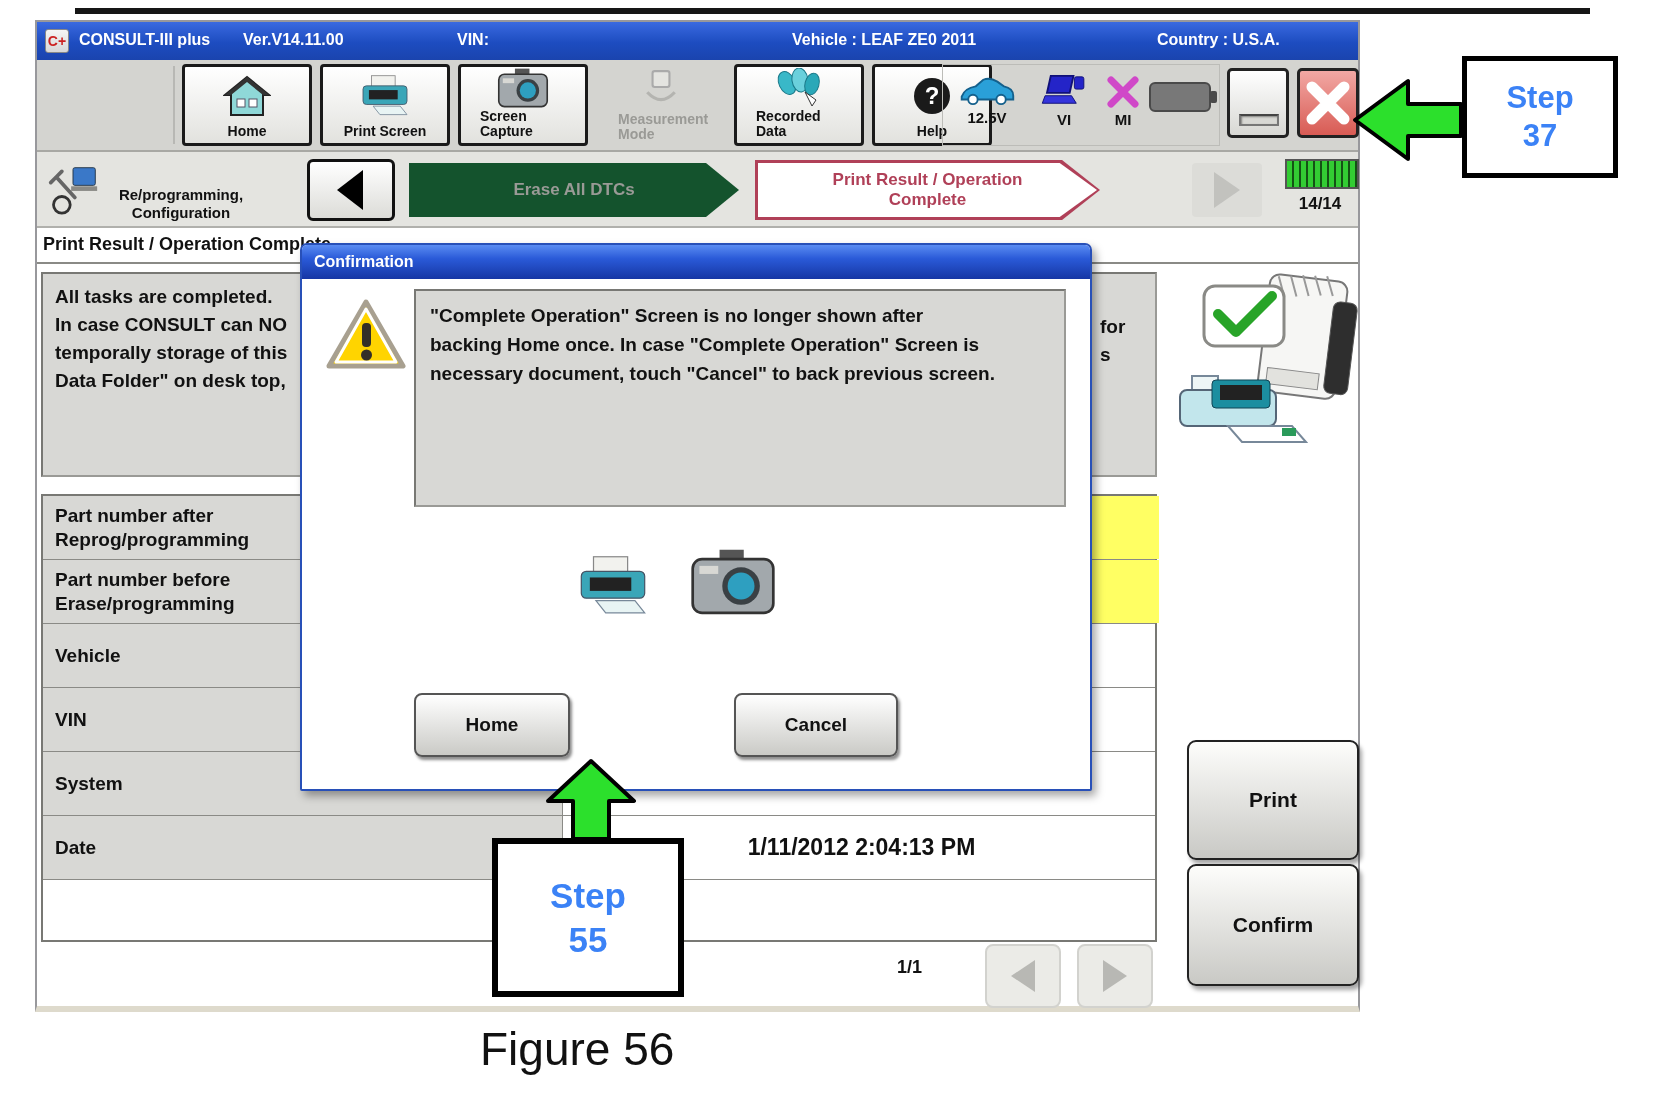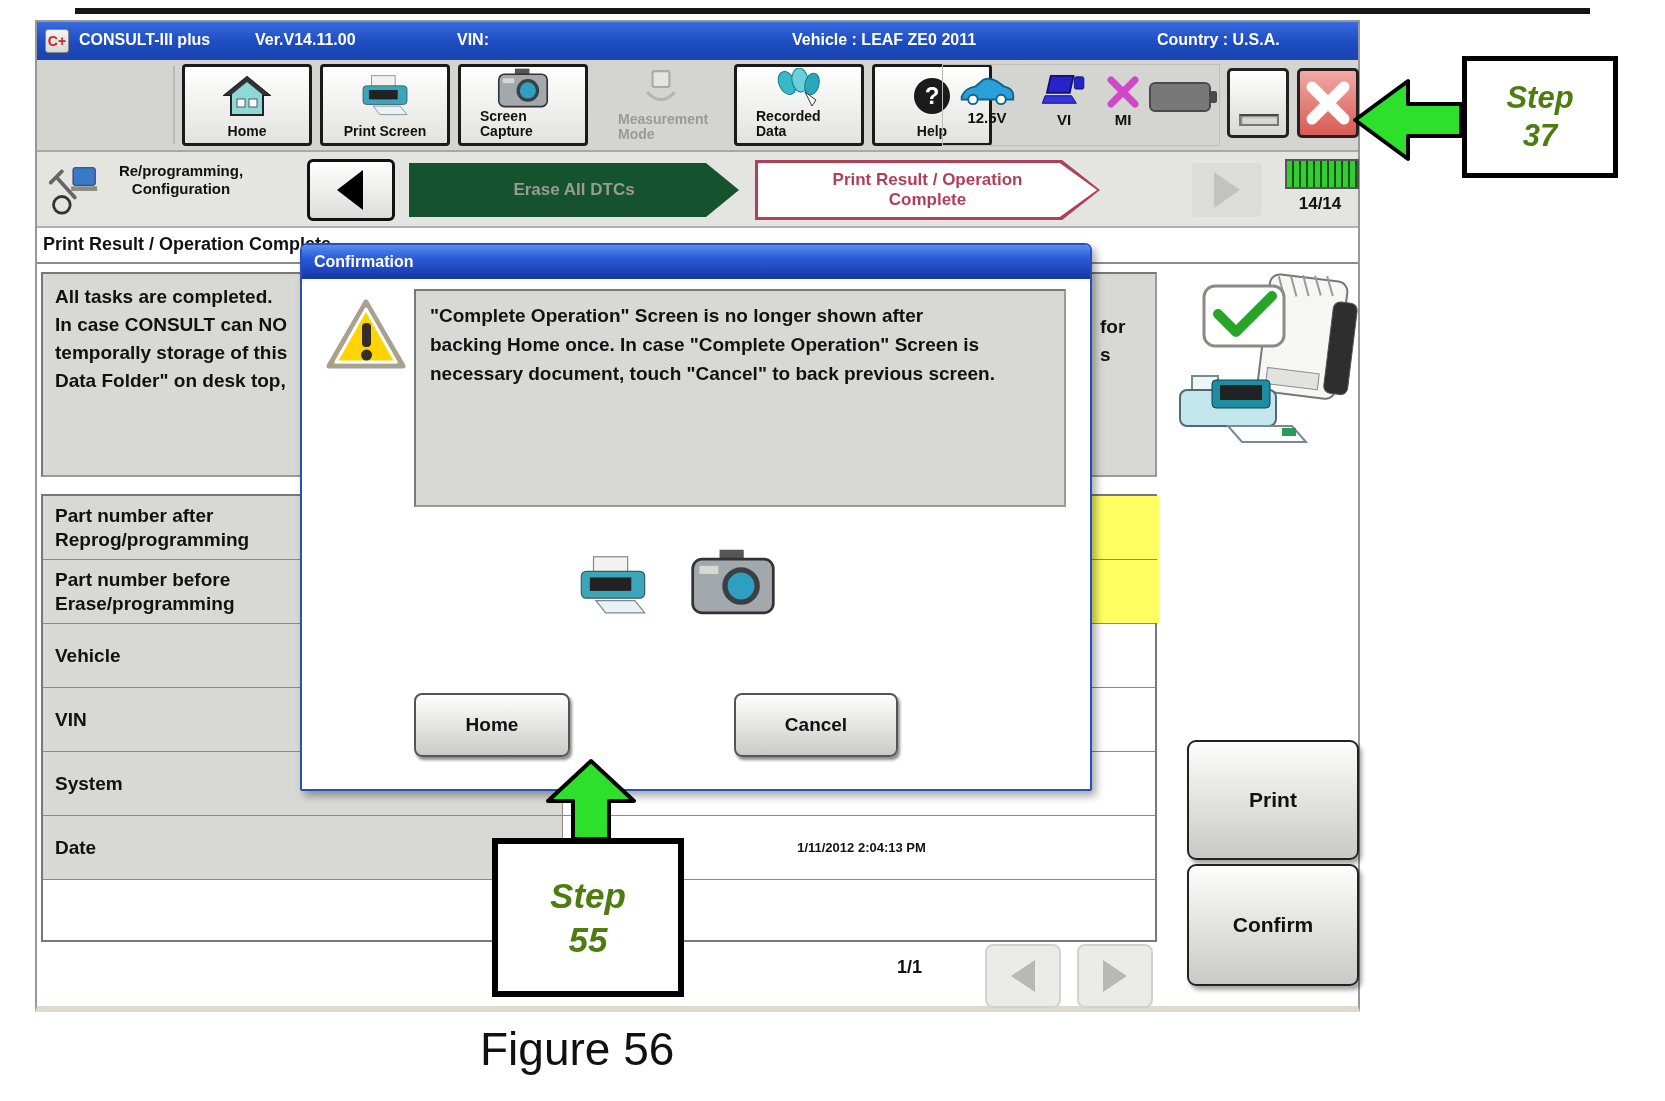--- a/index.html
+++ b/index.html
@@ -26,21 +26,21 @@
   .vdiv { position:absolute; top:6px; width:2px; height:78px; background:#b8b8b4; }
   .statpanel { position:absolute; left:905px; top:4px; width:278px; height:82px; border:1px solid #bcbcb8; }
   .stat { position:absolute; display:flex; flex-direction:column; align-items:center; }
   .stat .slbl { font-size:15px; font-weight:bold; color:#111; margin-top:3px; }
   .winbtn { position:absolute; top:8px; width:62px; height:70px; border:3px solid #222; border-radius:5px; background:linear-gradient(180deg,#fff,#d8d8d4); }
   .minbar { position:absolute; left:9px; bottom:9px; width:40px; height:12px; background:#d8d8d4; border:2px solid #777; border-top-color:#444; box-shadow:inset 1px 1px 2px rgba(0,0,0,.4); }
   .closebtn { background:linear-gradient(180deg,#f2a8a4,#d85b54); }
 
   
   .crumbbar { left:0; top:130px; width:100%; height:76px; background:#e4e4e0; border-bottom:2px solid #b0b0ac; }
-  .modelbl { position:absolute; left:64px; top:10px; width:160px; font-size:15px; font-weight:bold; color:#111; text-align:center; line-height:18px; }
+  .modelbl { position:absolute; left:64px; top:34px; width:160px; font-size:15px; font-weight:bold; color:#111; text-align:center; line-height:18px; }
   .navbtn { position:absolute; top:7px; width:88px; height:62px; background:linear-gradient(180deg,#fff,#dcdcd8); border:3px solid #111; border-radius:6px; display:flex; align-items:center; justify-content:center; }
   .chev { position:absolute; display:flex; align-items:center; justify-content:center; }
   .chev-prev { left:372px; top:11px; width:330px; height:54px; background:#14532d; clip-path:polygon(0 0,90% 0,100% 50%,90% 100%,0 100%); color:#9a9a96; font-weight:bold; font-size:17px; }
   .chev-cur-o { left:718px; top:8px; width:345px; height:60px; background:#b04058; clip-path:polygon(0 0,89% 0,100% 50%,89% 100%,0 100%); }
   .chev-cur-i { left:721px; top:11px; width:339px; height:54px; background:#fff; clip-path:polygon(0 0,89% 0,100% 50%,89% 100%,0 100%); display:flex; align-items:center; justify-content:center; }
   .chev-cur-i span { width:230px; text-align:center; color:#b04058; font-weight:bold; font-size:17px; line-height:20px; }
   .nextbox { position:absolute; left:1155px; top:11px; width:70px; height:54px; background:#dcdcd8; border-radius:4px; display:flex; align-items:center; justify-content:center; }
   .progress { position:absolute; left:1248px; top:7px; width:74px; height:30px; background:#1c1c1c; border:2px solid #555; background-image:repeating-linear-gradient(90deg,#33cc33 0 5px,#145214 5px 7px); }
   .progtxt { position:absolute; left:1244px; top:42px; width:78px; text-align:center; font-size:17px; font-weight:bold; color:#111; }
 
@@ -52,55 +52,55 @@
   .infobox { left:4px; top:250px; width:1116px; height:205px; background:#d8d8d5; border:2px solid #9a9a96; border-top-color:#787874; border-left-color:#787874; padding:9px 12px; }
   .infobox div { font-size:19px; font-weight:bold; color:#111; line-height:28px; white-space:nowrap; overflow:hidden; }
   .frag { font-size:19px; font-weight:bold; color:#111; }
 
   
   .rtable { left:4px; top:472px; width:1116px; border:2px solid #787874; background:#fff; }
   .trow { position:relative; height:64px; border-bottom:1px solid #8a8a86; }
   .trow:last-child { border-bottom:none; }
   .cl { position:absolute; left:0; top:0; width:520px; height:100%; background:#d8d8d5; border-right:1px solid #8a8a86; display:flex; align-items:center; padding-left:12px; }
   .cl span { font-size:19px; font-weight:bold; color:#111; line-height:24px; max-width:290px; }
-  .cv { position:absolute; left:521px; top:0; width:595px; height:100%; display:flex; align-items:center; justify-content:center; font-size:13px; font-weight:bold; color:#111; }
+  .cv { position:absolute; left:521px; top:0; width:595px; height:100%; display:flex; align-items:center; justify-content:center; font-size:23px; font-weight:bold; color:#111; }
   .yellow { background:#ffff63; }
   .emptyrow { height:60px; }
 
   
   .silverbtn { background:linear-gradient(180deg,#fdfdfb,#c9c9c5); border:2px solid #222; border-radius:9px; box-shadow:3px 4px 4px rgba(0,0,0,.35); display:flex; align-items:center; justify-content:center; font-size:21px; font-weight:bold; color:#111; }
   .pagebtn { position:absolute; width:76px; height:64px; background:#ebebe7; border:2px solid #d2d2ce; border-radius:8px; display:flex; align-items:center; justify-content:center; }
   .pagetxt { position:absolute; left:860px; top:935px; font-size:18px; font-weight:bold; color:#111; }
 
   
   .dlg { left:300px; top:243px; width:792px; height:548px; background:#fff; border:2px solid #2850b8; box-shadow:4px 5px 8px rgba(0,0,0,.35); border-radius:7px 7px 2px 2px; }
   .dlgtitle { position:absolute; left:0; top:0; width:100%; height:34px; background:linear-gradient(180deg,#5a8cf2 0%,#2a5ad8 40%,#1636a4 100%); border-radius:5px 5px 0 0; color:#fff; font-size:16px; font-weight:bold; line-height:34px; padding-left:12px; }
   .msgbox { position:absolute; left:112px; top:44px; width:652px; height:218px; background:#d8d8d5; border:2px solid #9a9a96; border-top-color:#787874; border-left-color:#787874; padding:10px 14px; }
   .msgbox div { font-size:19px; font-weight:bold; color:#111; line-height:29px; white-space:nowrap; }
   .dlgbtn { position:absolute; top:448px; height:64px; background:linear-gradient(180deg,#ffffff,#cacac6); border:2px solid #555; border-radius:8px; box-shadow:2px 3px 3px rgba(0,0,0,.45); display:flex; align-items:center; justify-content:center; font-size:19px; font-weight:bold; color:#111; }
 
   
   .stepbox { background:#fff; border:6px solid #000; display:flex; flex-direction:column; align-items:center; justify-content:center; }
-  .stepbox span { font-size:35px; font-weight:bold; color:#4d7c0f; line-height:44px;font-style:italic; }
+  .stepbox span { font-size:35px; font-weight:bold; color:#3b82f6; line-height:44px; }
   .topline { left:75px; top:8px; width:1515px; height:6px; background:#161616; }
   .figcap { left:480px; top:1022px; width:440px; text-align:left; font-size:46px; color:#111; }
 </style>
 </head>
 <body>
 
 <div class="page">
 
   <div class="abs topline"></div>
 
   <div class="abs app">
 
     <div class="abs titlebar">
       <div class="abs logo">C+</div>
       <span style="left:42px">CONSULT-III plus</span>
-      <span style="left:218px">Ver.V14.11.00</span>
+      <span style="left:206px">Ver.V14.11.00</span>
       <span style="left:420px">VIN:</span>
       <span style="left:755px">Vehicle : LEAF ZE0 2011</span>
       <span style="left:1120px">Country : U.S.A.</span>
     </div>
 
     <div class="abs toolbar">
       <div class="vdiv" style="left:136px"></div>
 
       <div class="tbtn" style="left:145px">
         <div class="ic">

